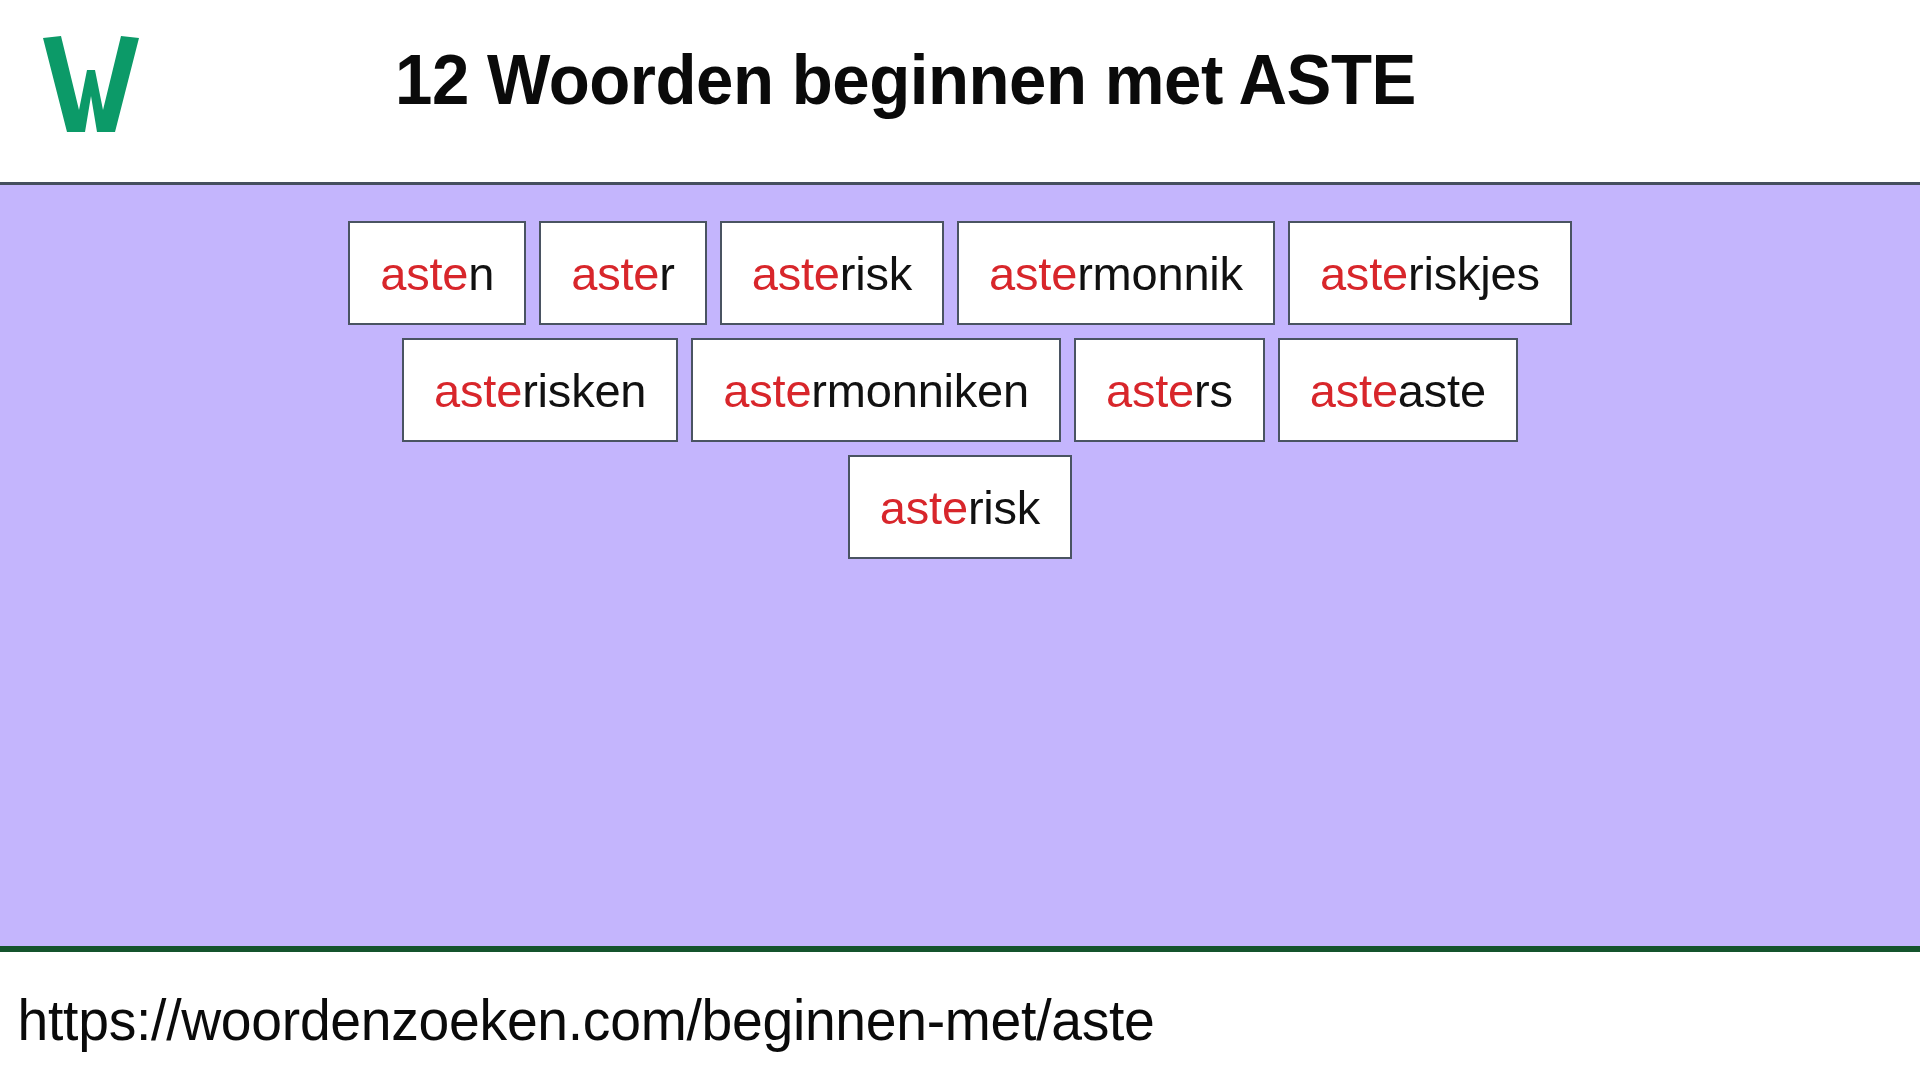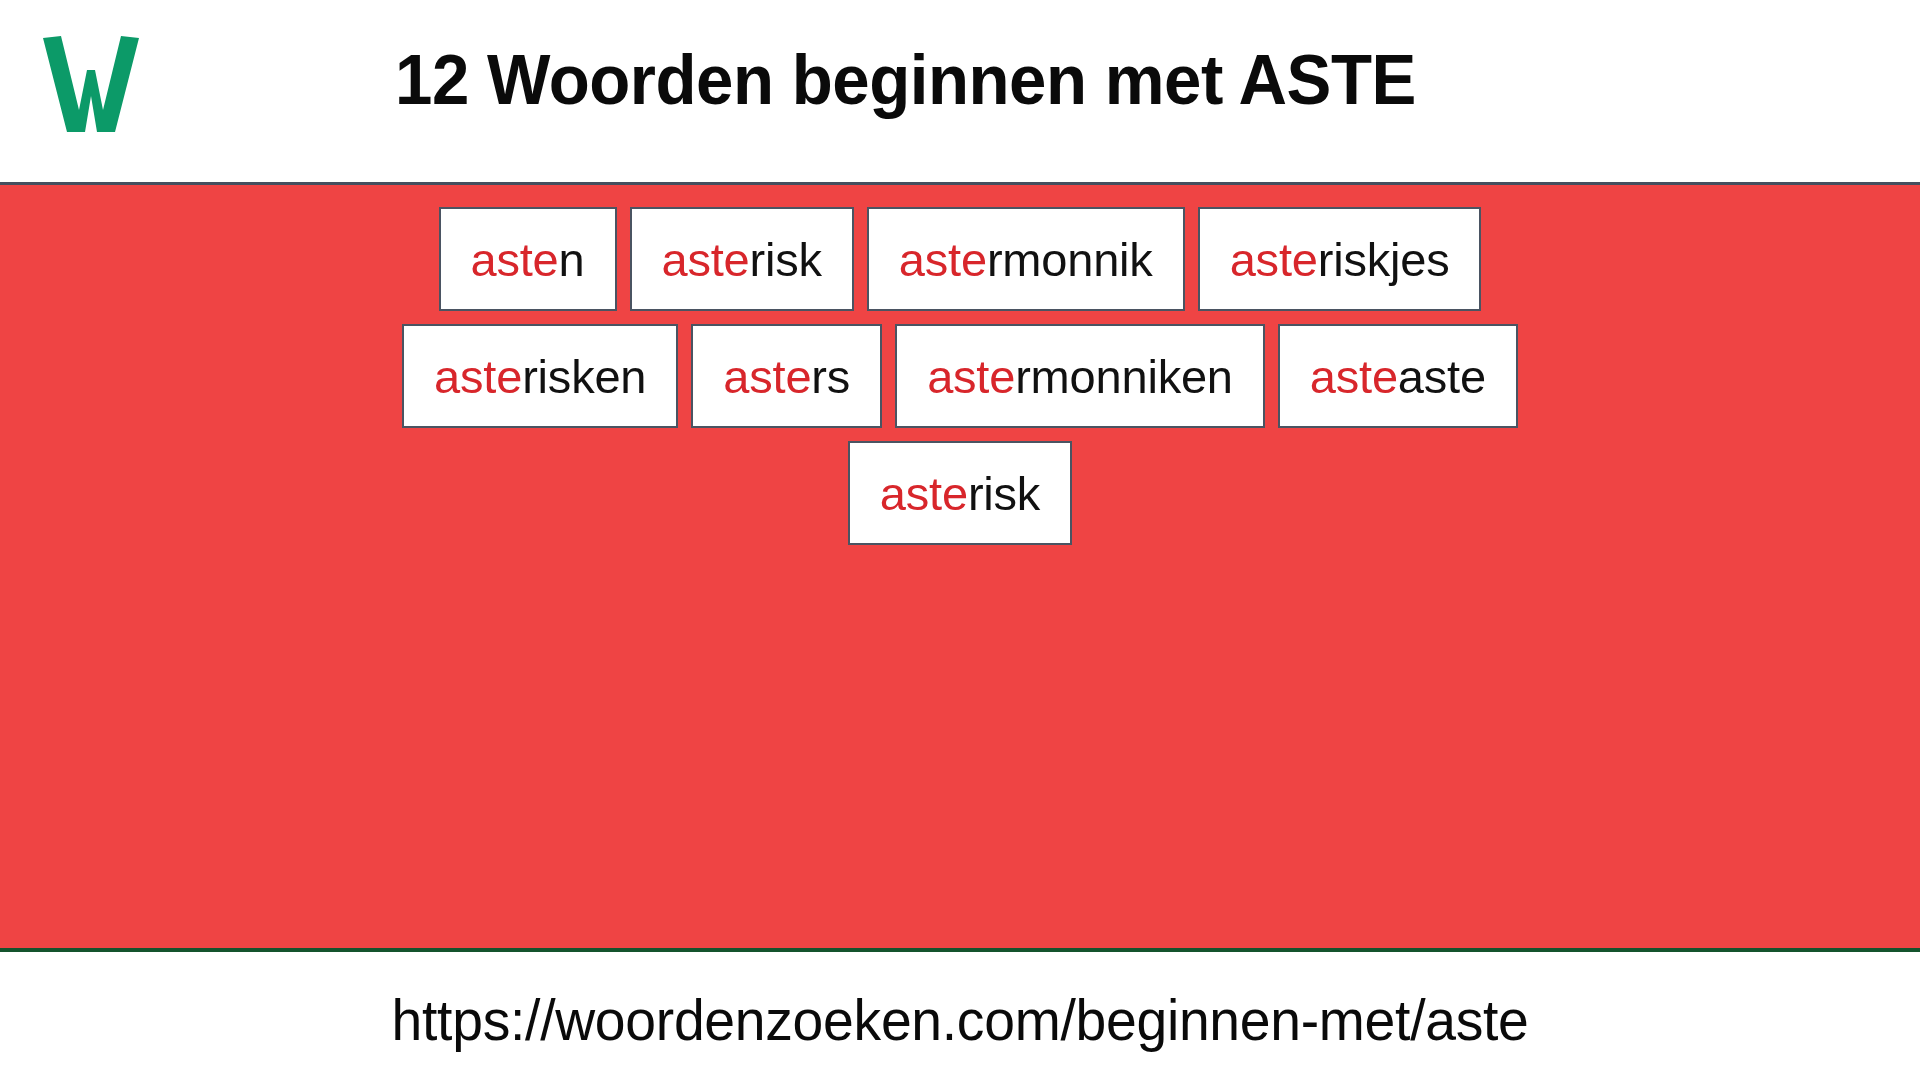--- a/index.html
+++ b/index.html
@@ -60,23 +60,23 @@
     letter-spacing: -0.5px;
     color: #0a0a0a;
     transform: scaleX(0.96);
     transform-origin: left center;
     white-space: nowrap;
   }
 
   
   .main {
     flex: 1 1 auto;
-    background: #ef4444;
-    padding-top: 22px;
-    border-bottom: 4px solid #14532d;
+    background: #c4b5fd;
+    padding-top: 36px;
+    border-bottom: 6px solid #14532d;
     overflow: hidden;
   }
 
   .word-row {
     display: flex;
     justify-content: center;
     align-items: flex-start;
     gap: 13px;
     margin-bottom: 13px;
   }
@@ -104,21 +104,21 @@
   .word-text .hl { color: #D8262B; }
   .word-text .rest { color: #111111; }
 
   
   .footer {
     height: 120px;
     flex: 0 0 120px;
     background: #ffffff;
     display: flex;
     align-items: center;
-    justify-content: center;
+    justify-content: flex-start;
     margin-top: 8px;
   }
 
   .footer-url {
     font-family: "Liberation Sans Narrow", "Liberation Sans", "DejaVu Sans Condensed", sans-serif;
     font-size: 57px;
     font-weight: 400;
     color: #0a0a0a;
     letter-spacing: -0.3px;
     transform: scaleX(0.97);
@@ -141,38 +141,41 @@
     <div class="header-title">12 Woorden beginnen met ASTE</div>
   </div>
 
   <div class="main">
 
   <div class="word-row">
         <div class="word-box">
           <span class="word-text"><span class="hl">aste</span><span class="rest">n</span></span>
         </div>
         <div class="word-box">
+          <span class="word-text"><span class="hl">aste</span><span class="rest">r</span></span>
+        </div>
+        <div class="word-box">
           <span class="word-text"><span class="hl">aste</span><span class="rest">risk</span></span>
         </div>
         <div class="word-box">
           <span class="word-text"><span class="hl">aste</span><span class="rest">rmonnik</span></span>
         </div>
         <div class="word-box">
           <span class="word-text"><span class="hl">aste</span><span class="rest">riskjes</span></span>
         </div>
       </div>
       <div class="word-row">
         <div class="word-box">
           <span class="word-text"><span class="hl">aste</span><span class="rest">risken</span></span>
         </div>
         <div class="word-box">
-          <span class="word-text"><span class="hl">aste</span><span class="rest">rs</span></span>
+          <span class="word-text"><span class="hl">aste</span><span class="rest">rmonniken</span></span>
         </div>
         <div class="word-box">
-          <span class="word-text"><span class="hl">aste</span><span class="rest">rmonniken</span></span>
+          <span class="word-text"><span class="hl">aste</span><span class="rest">rs</span></span>
         </div>
         <div class="word-box">
           <span class="word-text"><span class="hl">aste</span><span class="rest">aste</span></span>
         </div>
       </div>
       <div class="word-row">
         <div class="word-box">
           <span class="word-text"><span class="hl">aste</span><span class="rest">risk</span></span>
         </div>
       </div>

